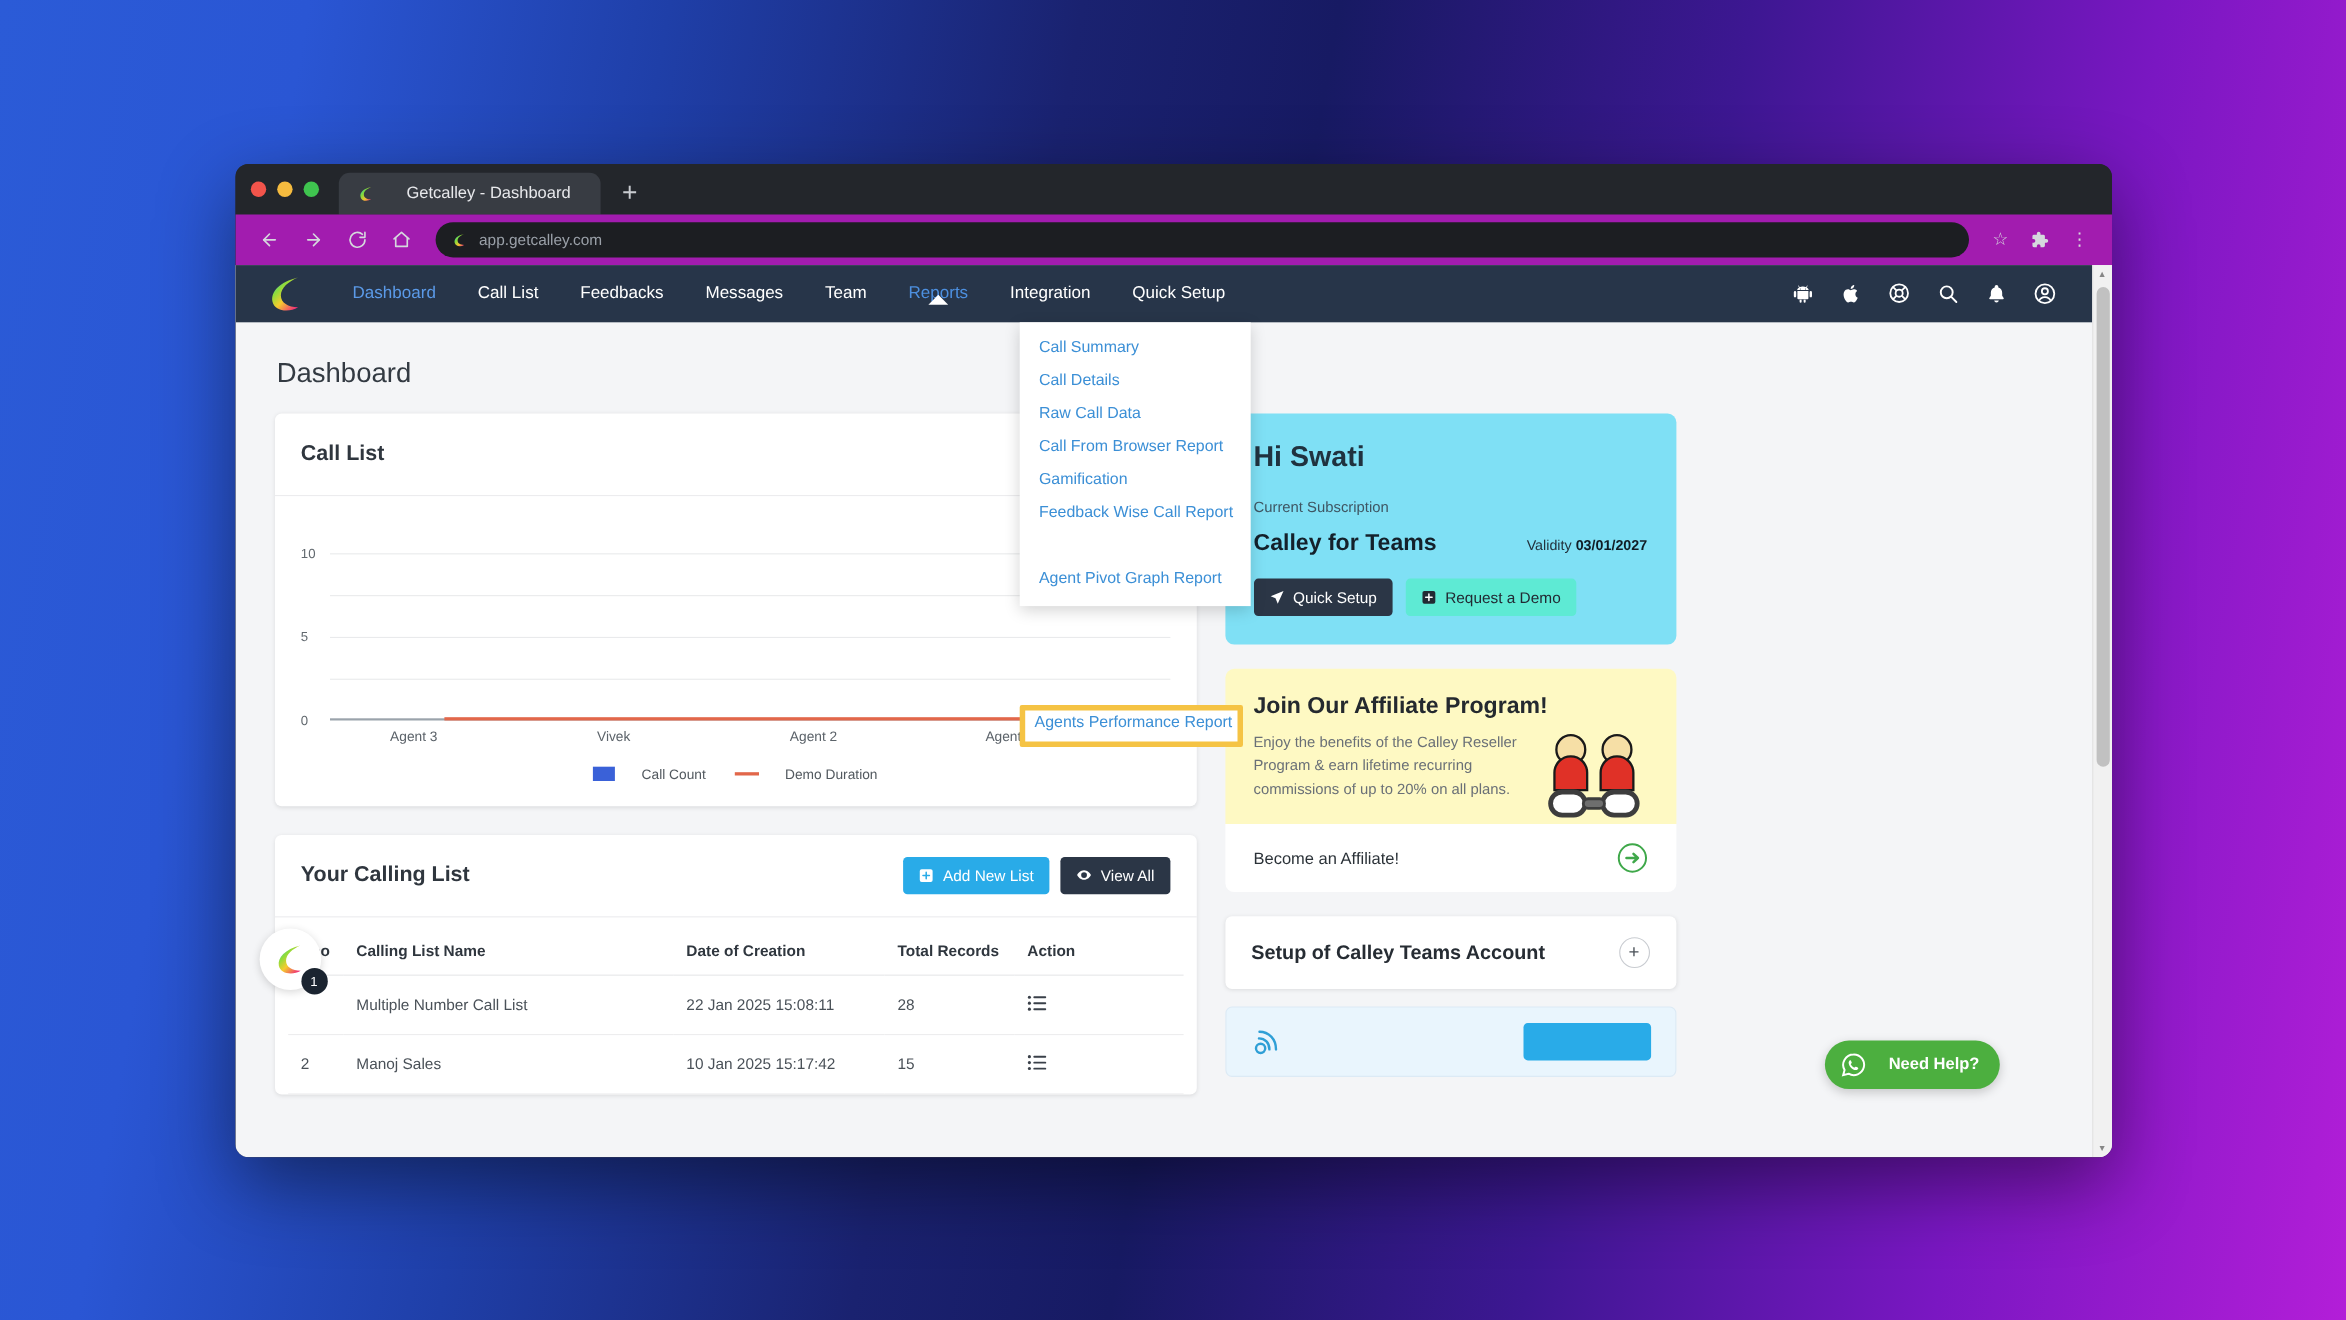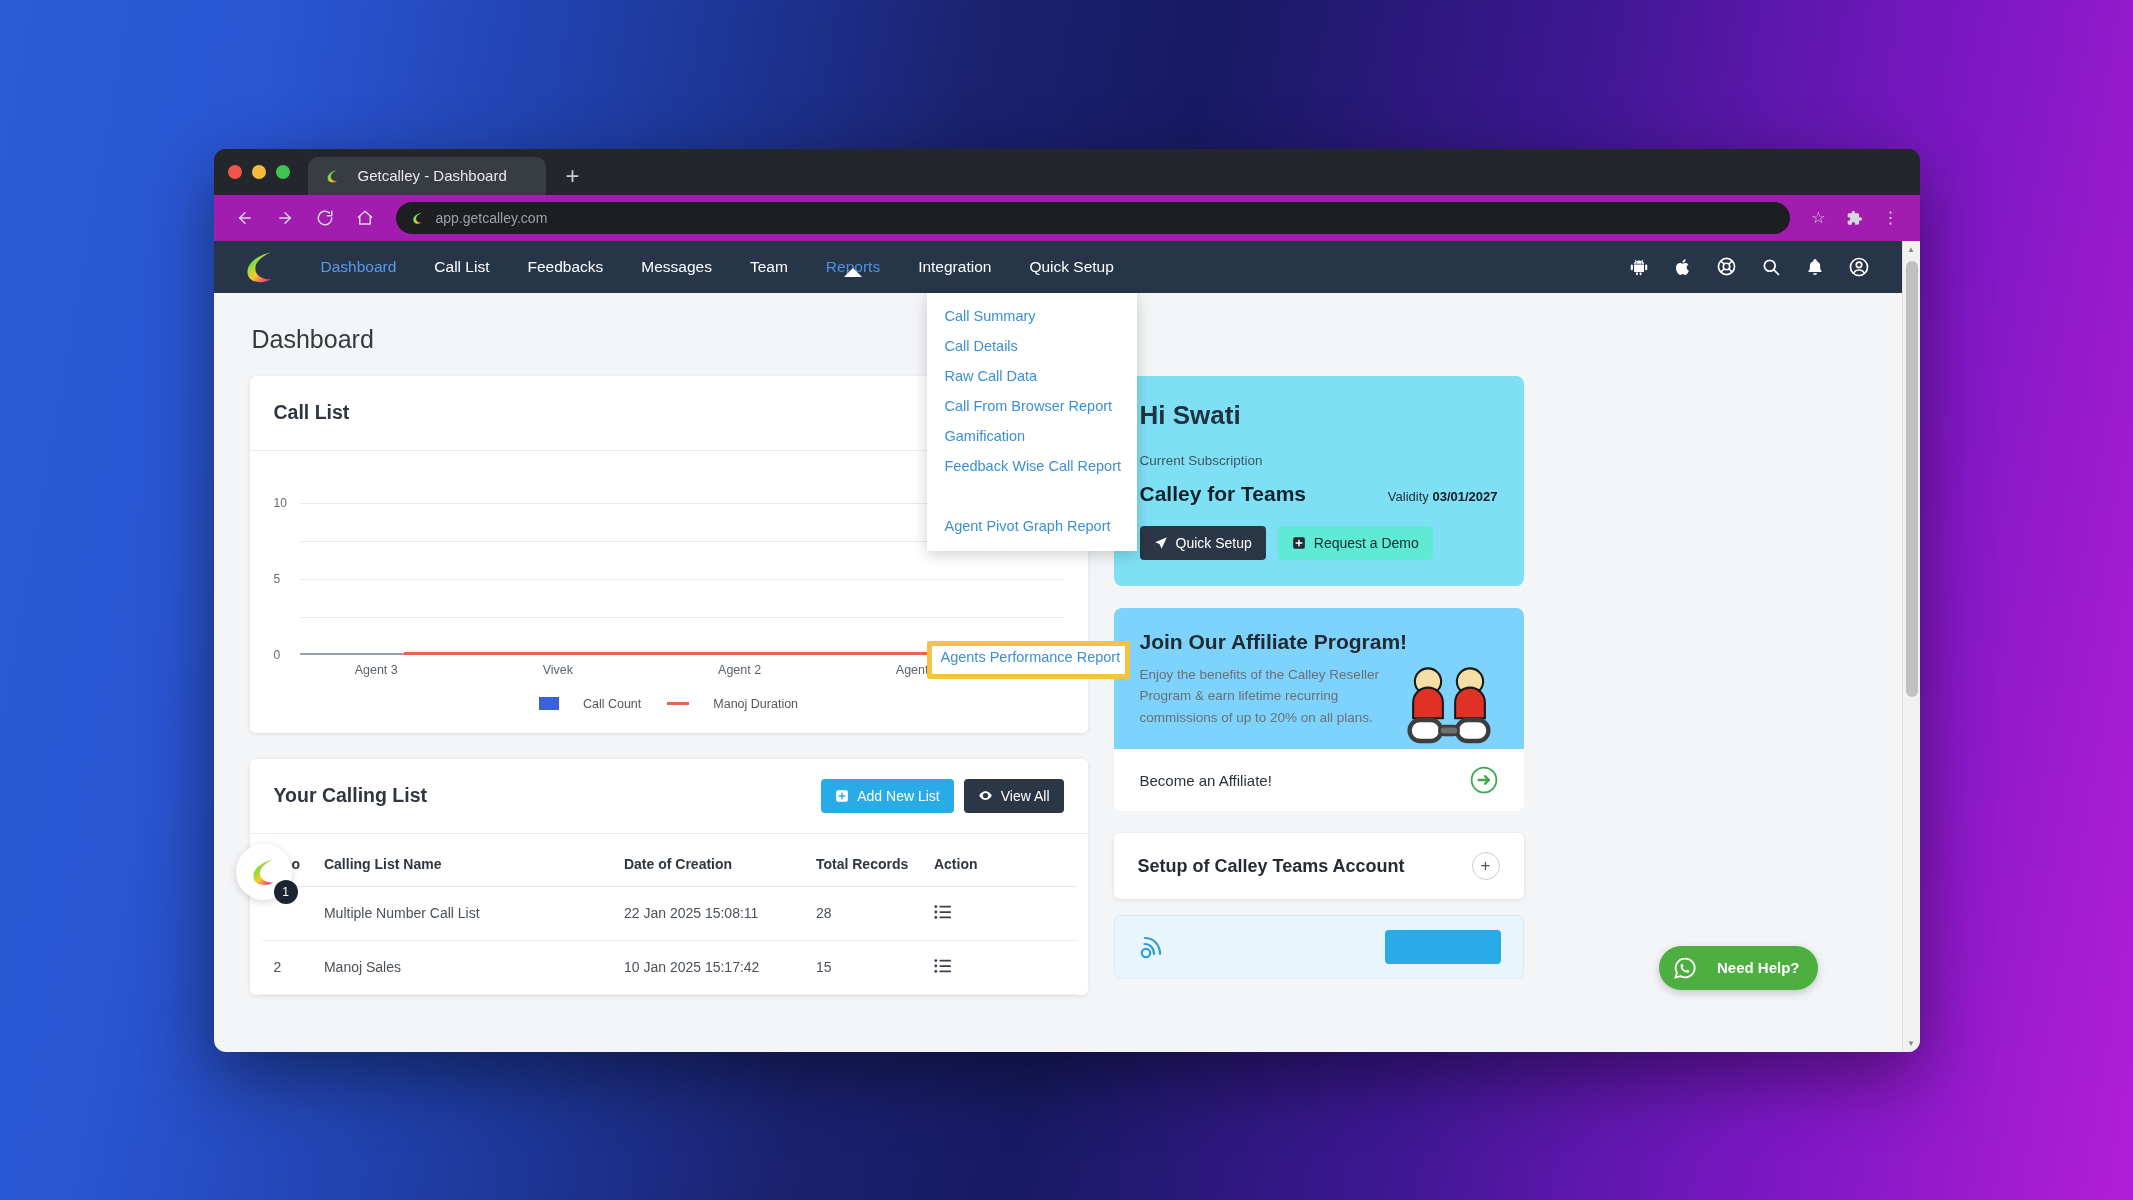--- a/index.html
+++ b/index.html
@@ -21,21 +21,21 @@
     display:flex; flex-direction:column;
   }
 
   
   .tabstrip { height:46px; background:#23262b; display:flex; align-items:flex-end; padding-left:14px; flex:none; }
   .lights { display:flex; gap:10px; align-items:center; height:46px; padding-right:18px; }
   .light { width:14px; height:14px; border-radius:50%; }
   .l-red{background:#f2544b;} .l-yellow{background:#f5bb3f;} .l-green{background:#3fc44f;}
   .tab {
     height:38px; min-width:238px; background:#383c43; border-radius:10px 10px 0 0;
-    display:flex; align-items:center; gap:16px; padding:0 16px; color:#e8e9ec; font-size:15px;
+    display:flex; align-items:center; gap:28px; padding:0 16px; color:#e8e9ec; font-size:15px;
   }
   .tab-fav { width:18px; height:18px; flex:none; }
   .tab-title { white-space:nowrap; overflow:hidden; text-overflow:ellipsis; }
   .newtab { color:#c9ccd1; font-size:24px; line-height:1; padding:0 20px; height:38px; display:flex; align-items:center; }
 
   
   .addrbar { height:46px; background:#a21caf; display:flex; align-items:center; gap:6px; padding:0 14px; flex:none; }
   .navbtn { width:34px; height:34px; display:flex; align-items:center; justify-content:center; color:#d5d8dd; }
   .omnibox {
     flex:1; height:32px; background:#1c1e22; border-radius:16px;
@@ -142,21 +142,21 @@
   .hicard { background:#7fe0f5; border-radius:8px; padding:24px 26px 26px; }
   .hi-title { font-size:26px; color:#20323f; font-weight:700; }
   .hi-sub { font-size:13.5px; color:#3f5663; margin-top:22px; }
   .hi-row { display:flex; align-items:baseline; justify-content:space-between; margin-top:14px; }
   .hi-plan { font-size:21px; color:#14212b; font-weight:700; }
   .hi-val { font-size:13px; color:#23323d; }
   .hi-val b { color:#101c25; }
   .hi-btns { display:flex; gap:12px; margin-top:20px; }
   .btn-white { background:#5eead4; color:#222a33; }
 
-  .aff { background:#7dd3fc; border-radius:8px 8px 0 0; padding:22px 26px 20px; position:relative; overflow:hidden; }
+  .aff { background:#fef9c3; border-radius:8px 8px 0 0; padding:22px 26px 20px; position:relative; overflow:hidden; }
   .aff-title { font-size:21px; color:#24292f; font-weight:700; }
   .aff-text { font-size:13.5px; color:#6a7077; line-height:1.62; margin-top:10px; width:250px; }
   .aff-art { position:absolute; right:26px; top:56px; width:98px; height:84px; }
   .aff-foot { background:#fff; border-radius:0 0 8px 8px; padding:17px 26px; display:flex; align-items:center; justify-content:space-between; }
   .aff-link { font-size:15px; color:#2b3238; }
   .aff-arrow { width:28px; height:28px; }
 
   .setup { background:#fff; border-radius:6px; padding:19px 24px; display:flex; align-items:center; justify-content:space-between; box-shadow:0 1px 4px rgba(0,0,0,.10); }
   .setup-title { font-size:18px; color:#262c33; font-weight:700; }
   .plus { width:28px; height:28px; border-radius:50%; border:1px solid #c9ccd1; display:flex; align-items:center; justify-content:center; color:#4a5158; font-size:17px; }
@@ -366,21 +366,21 @@
                 <div class="xlabel" style="left:81.5%">Agent 1</div>
               </div>
 
               <div class="legend">
                 <div class="lg">
                   <span class="lg-swatch"></span>
                   <span>Call Count</span>
                 </div>
                 <div class="lg">
                   <span class="lg-line"></span>
-                  <span>Manoj Duration</span>
+                  <span>Demo Duration</span>
                 </div>
               </div>
             </div>
 
             <div class="card" style="margin-top:26px">
               <div class="card-head">
                 <div class="card-title">Your Calling List</div>
                 <div class="btn-row">
                   <div class="btn btn-blue">
                     <svg width="14" height="14" viewBox="0 0 24 24" fill="currentColor">

